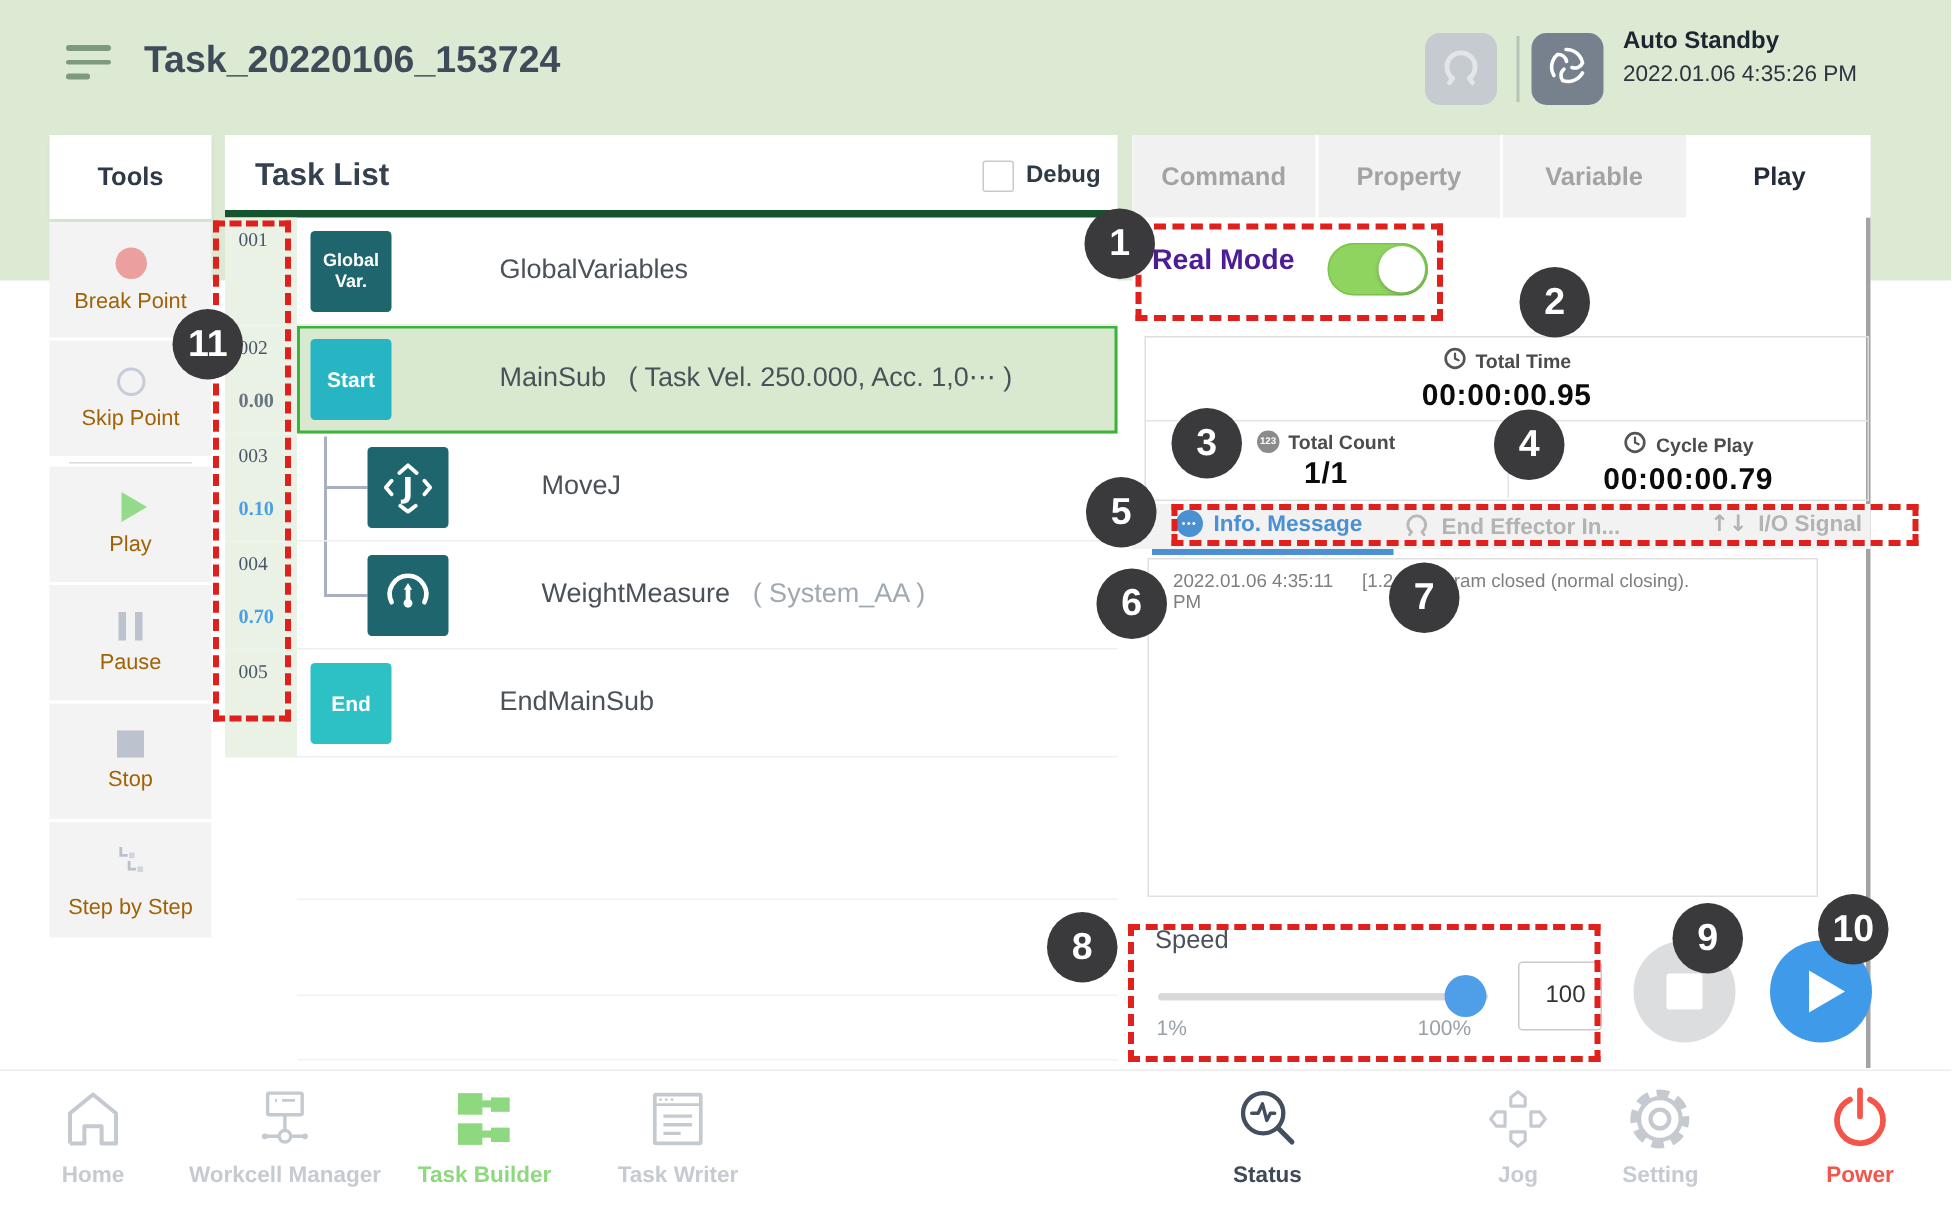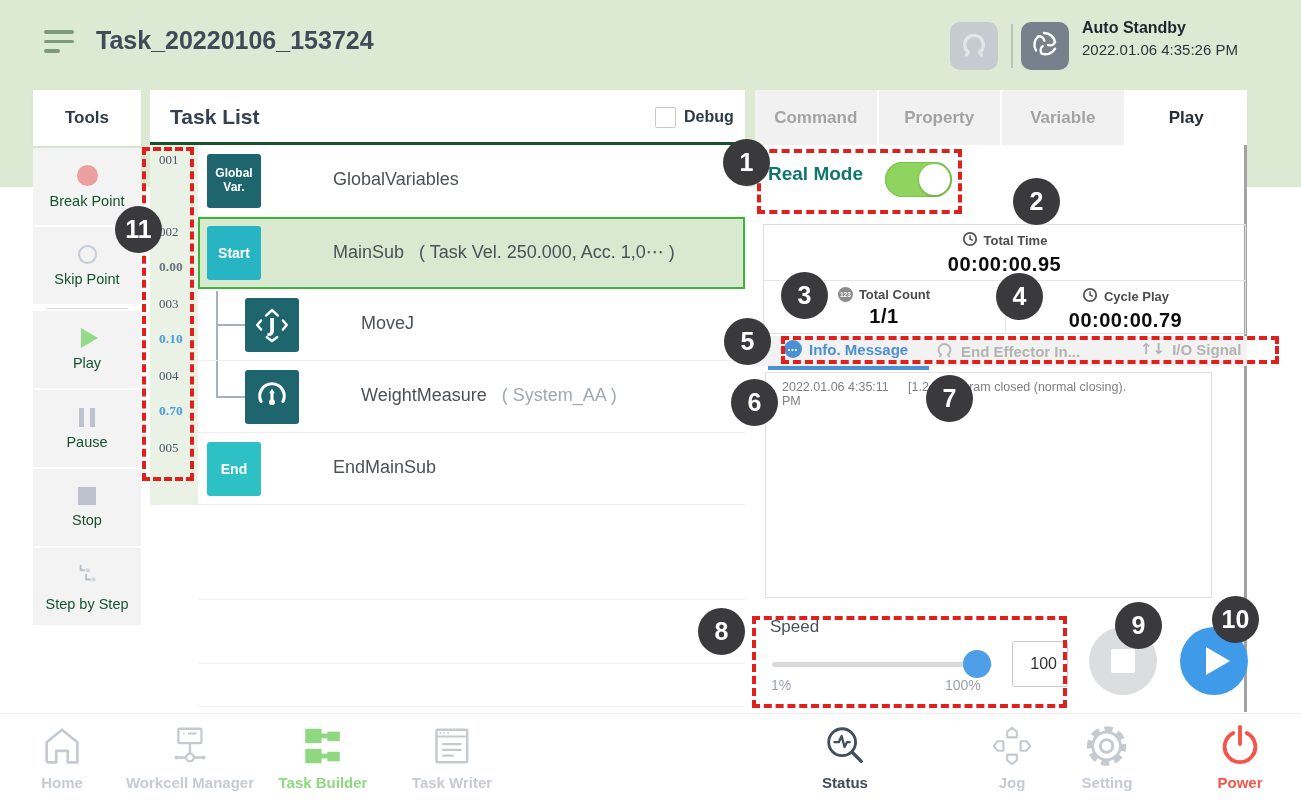--- a/index.html
+++ b/index.html
@@ -19,31 +19,31 @@
   .robot-state { position:absolute; left:1082px; top:19px; }
   .robot-state .st { font-size:16px; font-weight:bold; color:#1d2530; }
   .robot-state .tm { font-size:15px; color:#2c343e; margin-top:4px; }
 
   
   .tools { position:absolute; left:33px; top:90px; width:108px; }
   .tools-title { height:56px; background:#fff; display:flex; align-items:center; justify-content:center;
                  font-size:17px; font-weight:bold; color:#2e3a48; box-shadow:0 1px 3px rgba(0,0,0,.06); }
   .tool-btn { height:77px; background:#f3f3f3; margin-top:2px; display:flex; flex-direction:column;
               align-items:center; justify-content:center; cursor:pointer; }
-  .tool-btn .lbl { font-size:14.5px; color:#14532d; margin-top:7px; white-space:nowrap; }
+  .tool-btn .lbl { font-size:14.5px; color:#a16207; margin-top:7px; white-space:nowrap; }
   .tool-sep { height:1px; background:#dcdcdc; width:82px; margin:4px auto 2px auto; }
   .ic-break { width:21px; height:21px; border-radius:50%; background:#ec9f9f; }
   .ic-skip  { width:19px; height:19px; border-radius:50%; border:2.5px solid #c6cdd8; background:transparent; }
   .ic-play  { width:0; height:0; border-left:17px solid #93da8a; border-top:10px solid transparent; border-bottom:10px solid transparent; margin-left:4px;}
   .ic-pause { display:flex; gap:6px; } .ic-pause i{ width:5px; height:19px; background:#bcc3cf; }
   .ic-stop  { width:18px; height:18px; background:#bcc3cf; }
 
   
   .task-panel { position:absolute; left:150px; top:90px; width:595px; height:622px; background:#fff; }
-  .tp-header { position:relative; height:55px; border-bottom:3px solid #14532d; }
+  .tp-header { position:relative; height:55px; border-bottom:5px solid #14532d; }
   .tp-title { position:absolute; left:20px; top:15px; font-size:21px; font-weight:bold; color:#36414f; }
   .debug-box { position:absolute; left:505px; top:17px; width:21px; height:21px; background:#fff; border:1.5px solid #c9c9c9; border-radius:2px; cursor:pointer; }
   .debug-lbl { position:absolute; left:534px; top:18px; font-size:16px; font-weight:bold; color:#2f3a47; }
   .task-row { position:absolute; left:0; width:595px; height:72px; display:flex; cursor:pointer; }
   .num-cell { width:48px; background:#eaf1e5; position:relative; flex:none;font-family:Liberation Serif, serif; }
   .num-cell .n { position:absolute; left:9px; top:7px; font-size:13px; color:#4a5668; }
   .num-cell .t { position:absolute; left:9px; top:42px; font-size:13.5px; font-weight:bold; }
   .t.gray { color:#6a7380; } .t.blue { color:#4b9fe2; }
   .row-content { flex:1; position:relative; border-bottom:1px solid #efefef; }
   .row-content.selected { background:#d8e9cf; box-shadow:inset 0 0 0 2px #3cb43c; border-bottom:none; }
@@ -58,21 +58,21 @@
   .row-label .sub-dark { color:#4b5158; } .row-label .sub-gray { color:#a0a8b0; }
   .tree-line { position:absolute; background:#a8b0bf; }
   .empty-sep { position:absolute; left:48px; right:0; height:1px; background:#f2f2f2; }
 
   
   .right-panel { position:absolute; left:755px; top:90px; width:492px; height:622px; background:#fff; border-right:3px solid #a3a3a3;}
   .rp-tabs { position:absolute; left:0; top:0; width:492px; height:55px; display:flex; gap:2px; background:#fff; }
   .rp-tab { flex:1; display:flex; align-items:center; justify-content:center; font-size:17px; font-weight:bold;
             color:#a3a3a3; background:#f1f1f1; cursor:pointer; }
   .rp-tab.active { background:#fff; color:#242c38; }
-  .real-mode-lbl { position:absolute; left:13px; top:73px; font-size:19px; font-weight:bold; color:#0f766e; }
+  .real-mode-lbl { position:absolute; left:13px; top:73px; font-size:19px; font-weight:bold; color:#4c1d95; }
   .toggle { position:absolute; left:130px; top:72px; width:67px; height:35px; border-radius:18px; background:#8ed45f;
             box-shadow:inset 0 0 0 1px #7cc24e; cursor:pointer; }
   .toggle .knob { position:absolute; right:2px; top:2px; width:31px; height:31px; border-radius:50%; background:#fff;
                   box-shadow:0 1px 3px rgba(0,0,0,.25); }
   .stats { position:absolute; left:8px; top:134px; width:483px; height:110px; border:1px solid #dedede; }
   .stats .cell { position:absolute; display:flex; flex-direction:column; align-items:center; }
   .stat-label { display:flex; align-items:center; gap:6px; font-size:13px; font-weight:bold; color:#4c4c4c; }
   .stat-value { font-size:20px; font-weight:bold; color:#0b0b0b; margin-top:3px; letter-spacing:.5px; }
   .stats .top { left:0; top:6px; width:481px; }
   .stats .bl { left:0; top:62px; width:240px; }

